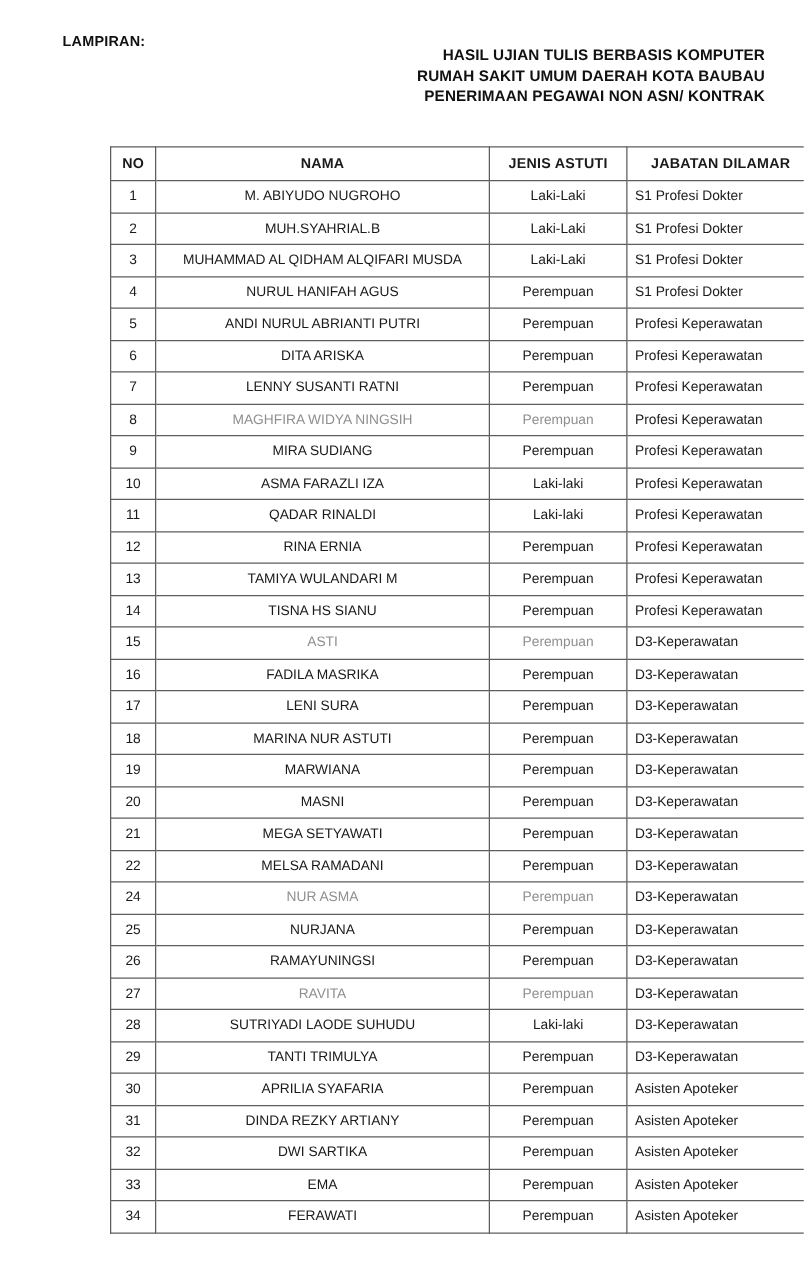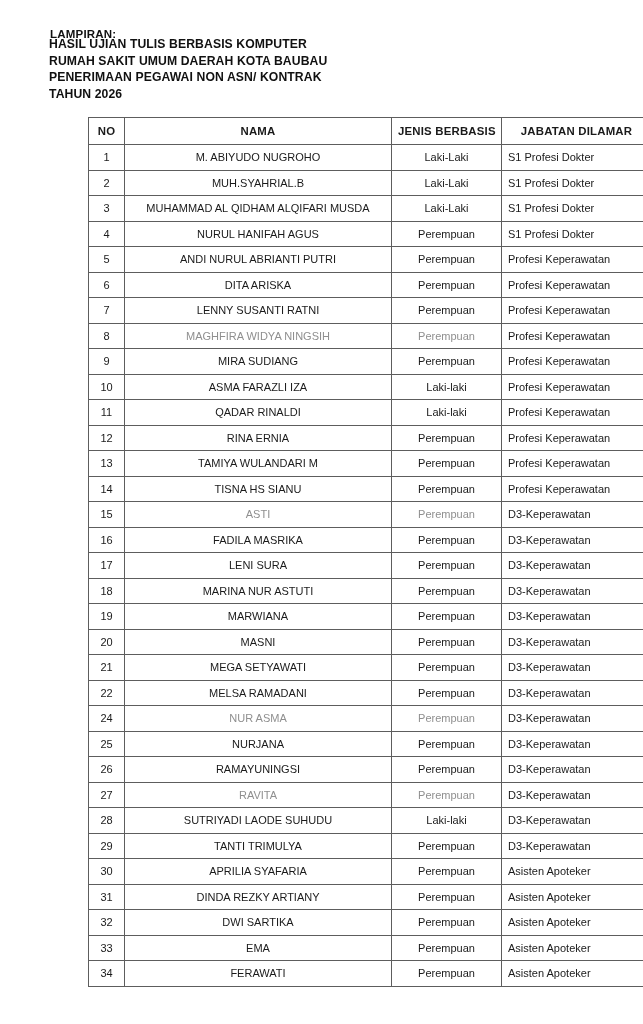--- a/index.html
+++ b/index.html
@@ -29,21 +29,21 @@
     font-size: 11.5px;
     font-weight: bold;
     letter-spacing: 0.2px;
     color: #111;
   }
   .title-block {
     position: absolute;
     left: 49px;
     top: 36px;
     width: 563px;
-    text-align: left;
+    text-align: right;
   }
   .title-line {
     font-size: 12.2px;
     font-weight: bold;
     line-height: 16.6px;
     letter-spacing: 0.1px;
     color: #111;
     white-space: nowrap;
   }
   .table-wrap {
@@ -95,36 +95,35 @@
 <body>
 
 <div class="page">
 
   <div class="lampiran">LAMPIRAN:</div>
 
   <div class="title-block">
     <div class="title-line">HASIL UJIAN TULIS BERBASIS KOMPUTER</div>
     <div class="title-line">RUMAH SAKIT UMUM DAERAH KOTA BAUBAU</div>
     <div class="title-line">PENERIMAAN PEGAWAI NON ASN/ KONTRAK</div>
-    <div class="title-line">TAHUN 2026</div>
   </div>
 
   <div class="table-wrap">
     <table class="listing">
       <colgroup>
         <col class="c-no">
           <col class="c-nama">
           <col class="c-jk">
           <col class="c-jab">
       </colgroup>
       <thead>
         <tr>
           <th>NO</th>
           <th>NAMA</th>
-          <th>JENIS BERBASIS</th>
+          <th>JENIS ASTUTI</th>
           <th>JABATAN DILAMAR</th>
         </tr>
       </thead>
       <tbody>
           <tr>
             <td class="no">1</td>
             <td class="nama">M. ABIYUDO NUGROHO</td>
             <td class="jk">Laki-Laki</td>
             <td class="jab">S1 Profesi Dokter</td>
           </tr>

